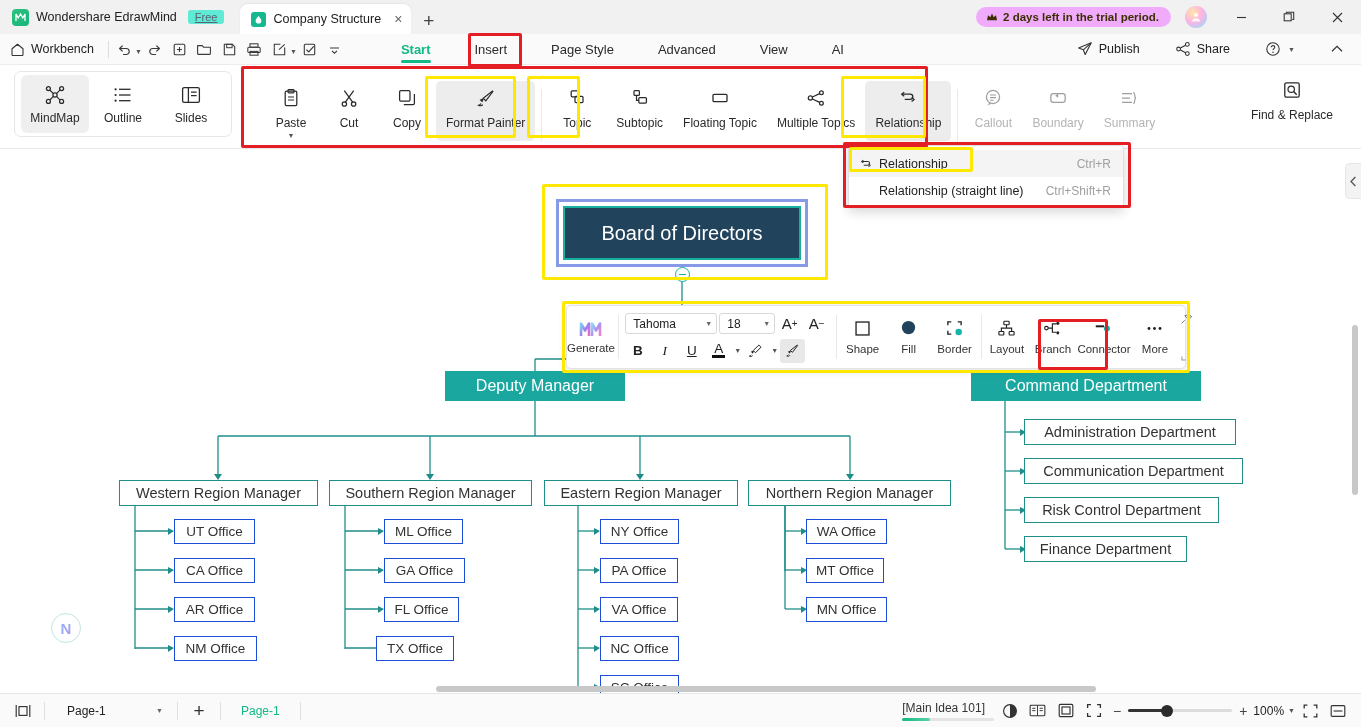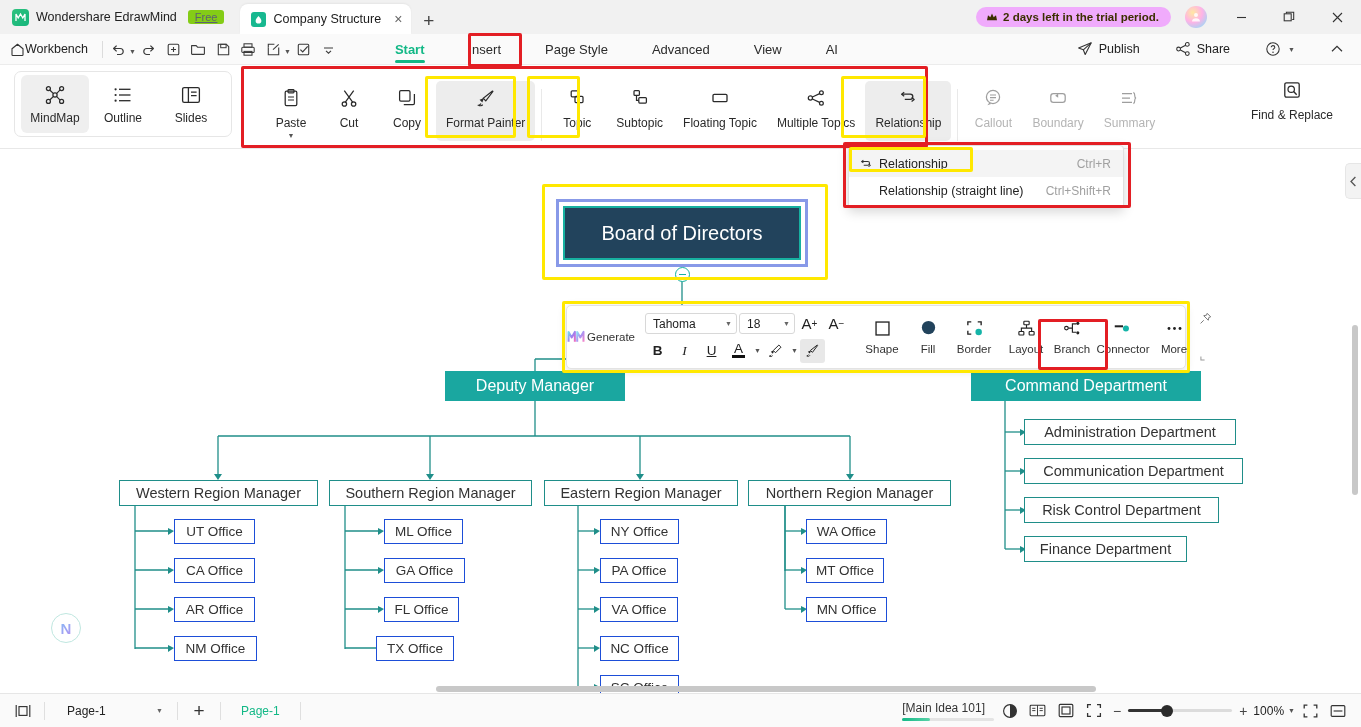--- a/index.html
+++ b/index.html
@@ -23,21 +23,21 @@
     height:34px; padding:0 10px 0 12px;
   }
   .brand-logo {
     width:17px; height:17px; border-radius:4px;
     background:linear-gradient(135deg,#2ec27e,#15b57b);
     color:#fff; font-size:10px; font-weight:bold;
     display:flex; align-items:center; justify-content:center;
   }
   .brand-name { font-size:12.5px; color:#202020; white-space:nowrap; }
   .free-badge {
-    background:#84cc16; color:#5b6172; font-size:11px;
+    background:#5eead4; color:#5b6172; font-size:11px;
     padding:1px 7px; border-radius:3px; margin-left:4px;text-decoration:underline;
   }
   .doc-tab {
     height:30px; min-width:160px; background:#ffffff;
     border-radius:8px 8px 0 0; display:flex; align-items:center;
     gap:7px; padding:0 9px 0 11px; margin-left:6px;
     box-shadow:0 -1px 2px rgba(0,0,0,.05);
   }
   .doc-tab-icon {
     width:15px; height:15px; border-radius:3px;
@@ -67,21 +67,21 @@
     color:#333; cursor:pointer;
   }
 
   
   .menubar {
     position:absolute; left:0; top:34px; width:1361px; height:31px;
     background:#fafafa; display:flex; align-items:center;
     border-bottom:1px solid #ececec;
   }
   .workbench {
-    display:flex; align-items:center; padding:0 11px 0 10px;
+    display:flex; align-items:center; gap:6px; padding:0 11px 0 10px;
     font-size:12.5px; color:#222; cursor:pointer;
   }
   .qdiv { width:1px; height:17px; background:#dcdcdc; margin:0 3px; }
   .qicon {
     width:25px; height:25px; display:flex; align-items:center; justify-content:center;
     color:#3a3a3a; cursor:pointer; border-radius:3px;
   }
   .qcaret { font-size:7px; margin-left:-2px; margin-top:5px; color:#555; }
   .tabs { display:flex; align-items:center; margin-left:32px; gap:0; }
   .rtab {
@@ -198,21 +198,21 @@
     -webkit-background-clip:text; background-clip:text; color:transparent;
   }
 
   
   .fmtbar {
     position:absolute; left:566px; top:305px; width:620px; height:64px;
     background:#fff; border:1px solid #e3e3e3; border-radius:5px;
     box-shadow:0 2px 10px rgba(0,0,0,.13); display:flex; align-items:stretch; z-index:45;
   }
   .fb-gen {
-    width:68px; display:flex; flex-direction:row; align-items:center;
+    width:68px; display:flex; flex-direction:column; align-items:center;
     justify-content:center; gap:2px; font-size:11.5px; color:#333; cursor:pointer;
   }
   .fb-div { width:1px; background:#e8e8e8; margin:9px 3px; }
   .fb-text { display:flex; flex-direction:column; justify-content:center; padding:0 4px; gap:3px; }
   .fb-row { display:flex; align-items:center; gap:2px; }
   .fontsel {
     height:21px; border:1px solid #d8d8d8; border-radius:3px; display:flex;
     align-items:center; padding:0 4px 0 7px; font-size:12px; background:#fff; cursor:pointer;
   }
   .fontsel.w1 { width:92px; }

